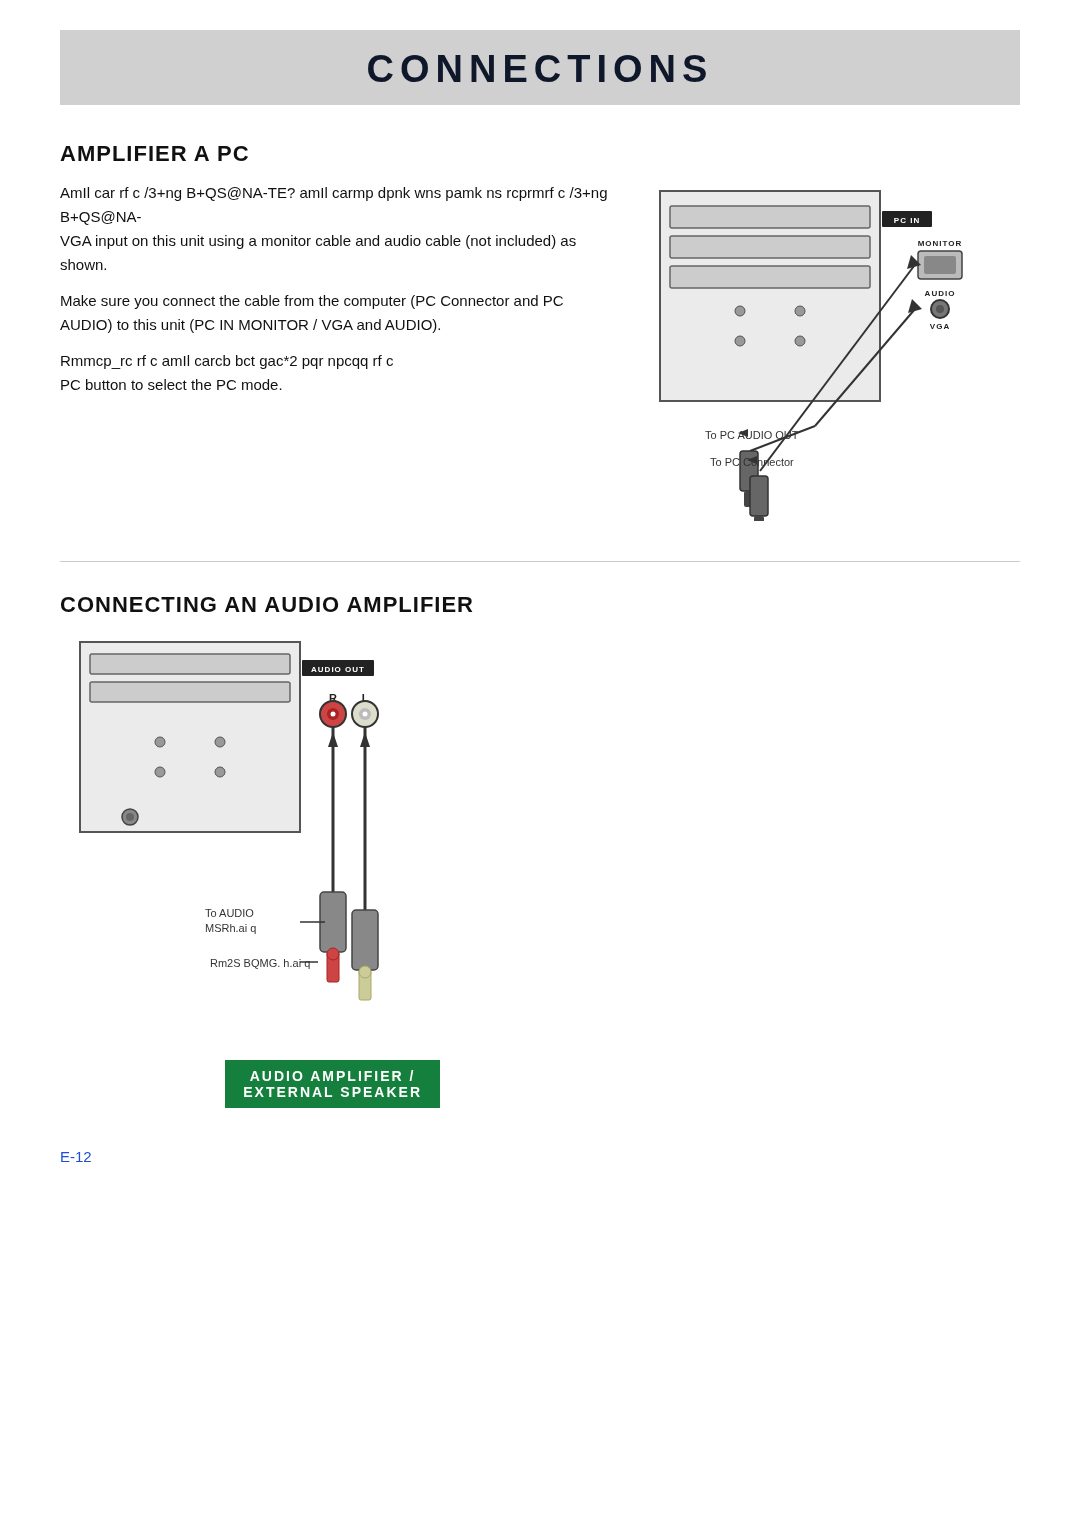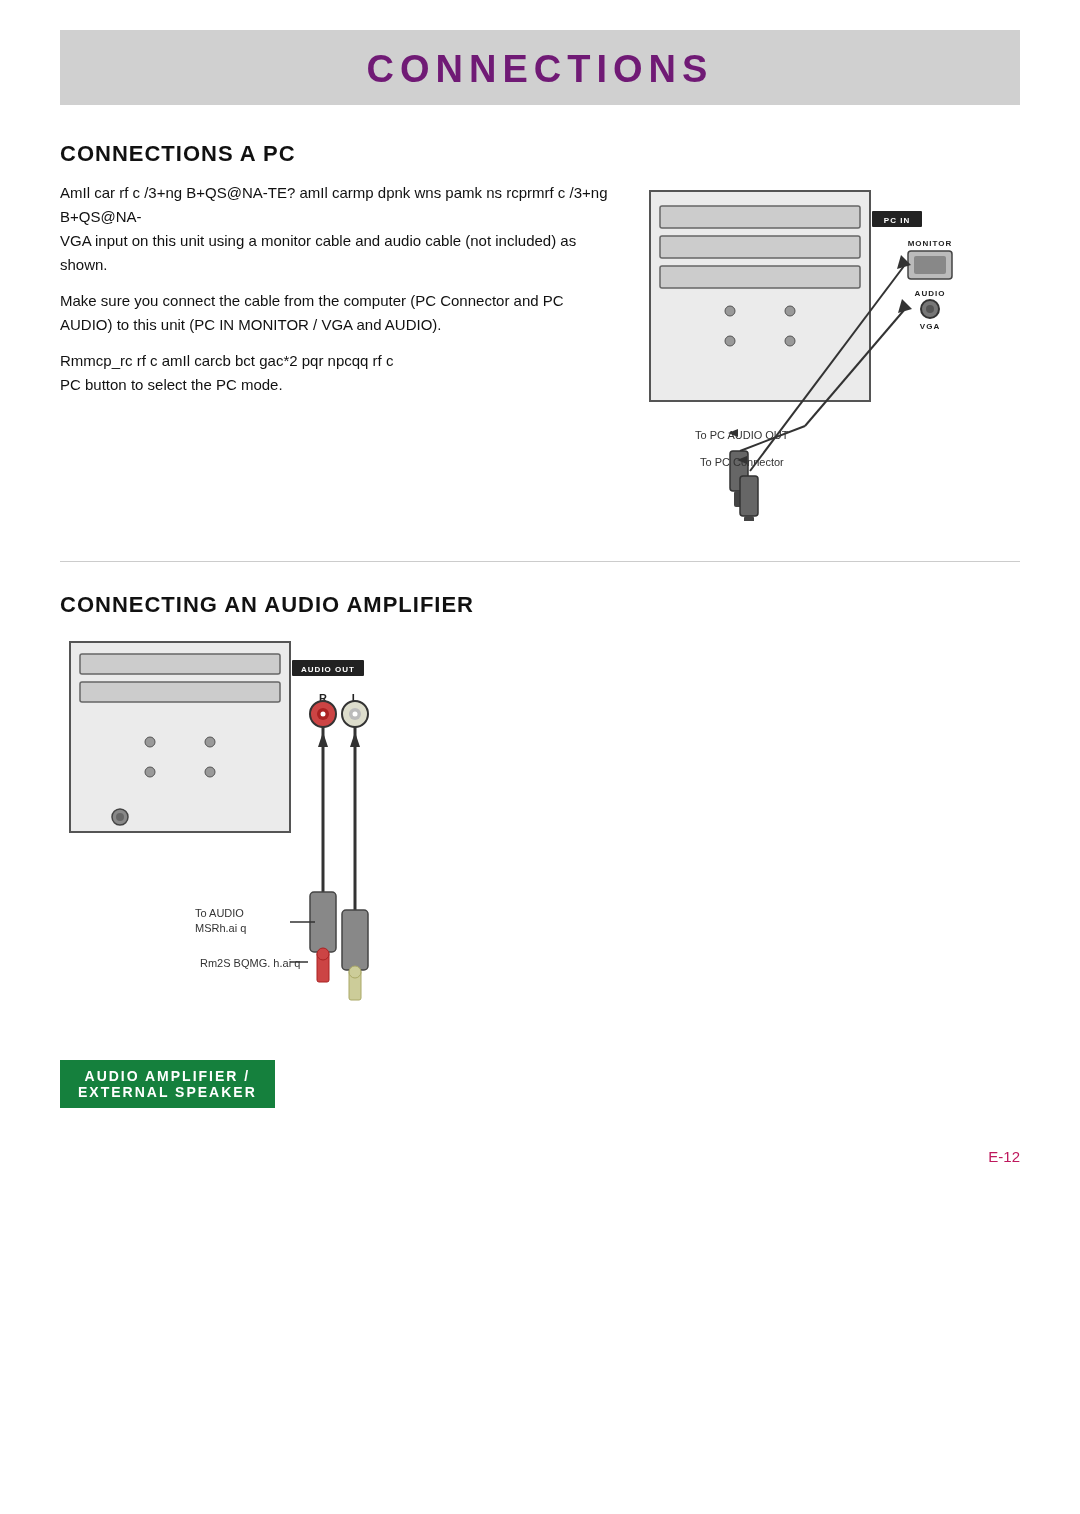--- a/index.html
+++ b/index.html
@@ -20,21 +20,21 @@
     .page-title-bar {
       background: #d0d0d0;
       text-align: center;
       padding: 18px 0 14px 0;
       margin-bottom: 36px;
     }
     .page-title-bar h1 {
       font-size: 38px;
       font-weight: bold;
       letter-spacing: 6px;
-      color: #701a75;
+      color: #0f172a;
     }
     .section {
       margin-bottom: 40px;
     }
     .section-title {
       font-size: 22px;
       font-weight: bold;
       margin-bottom: 14px;
       letter-spacing: 1px;
     }
@@ -58,57 +58,57 @@
       position: relative;
     }
     
     .section-divider {
       border: none;
       border-top: 1.5px solid #ccc;
       margin: 30px 0 30px 0;
     }
     
     .page-number {
-      text-align: right;
+      text-align: left;
       margin-top: 15px;
       font-size: 15px;
-      color: #be185d;
+      color: #1d4ed8;
     }
     
     svg text {
       font-family: Arial, Helvetica, sans-serif;
     }
     .bottom-label-box {
       background: #15803d;
       color: #fff;
       font-weight: bold;
       font-size: 14px;
       letter-spacing: 2px;
       padding: 8px 18px;
       text-align: center;
       display: inline-block;
       margin-top: 8px;
     }
     .diagram-wrapper {
       display: flex;
       flex-direction: column;
-      align-items: flex-start;
+      align-items: flex-end;
     }
   </style>
 </head>
 <body>
 
 <div class="page">
 
   <div class="page-title-bar">
     <h1>CONNECTIONS</h1>
   </div>
 
   <div class="section">
-    <div class="section-title">CONNECTIONS A PC</div>
+    <div class="section-title">AMPLIFIER A PC</div>
     <div class="section-body">
       <div class="section-text">
         <p>
           <span>AmIl car rf c /3+ng B+QS@NA-TE? amIl carmp dpnk wns pamk ns rcprmrf c /3+ng B+QS@NA-</span><br>
           <span>VGA input on this unit using a monitor cable and audio cable (not included) as shown.</span>
         </p>
         <p>Make sure you connect the cable from the computer (PC Connector and PC AUDIO) to this unit (PC IN MONITOR / VGA and AUDIO).</p>
         <p>
           <span>Rmmcp_rc rf c amIl carcb bct gac*2 pqr npcqq rf c</span><br>
           <span>PC button to select the PC mode.</span>

